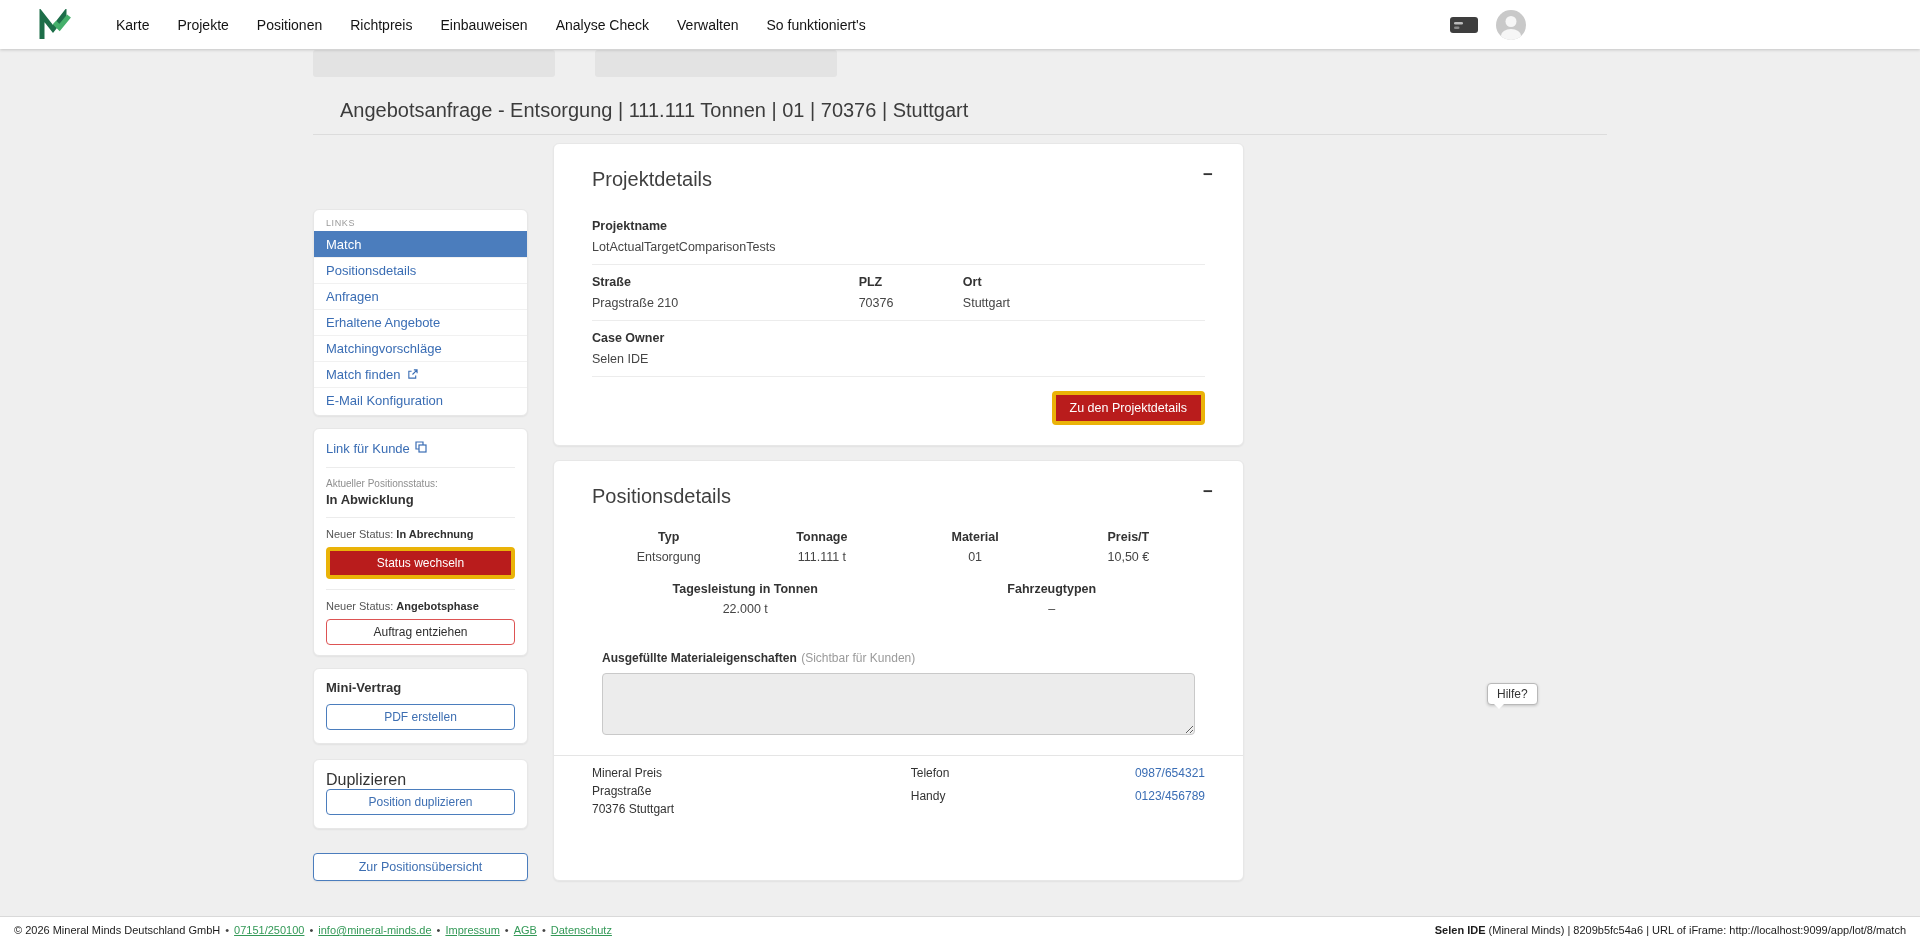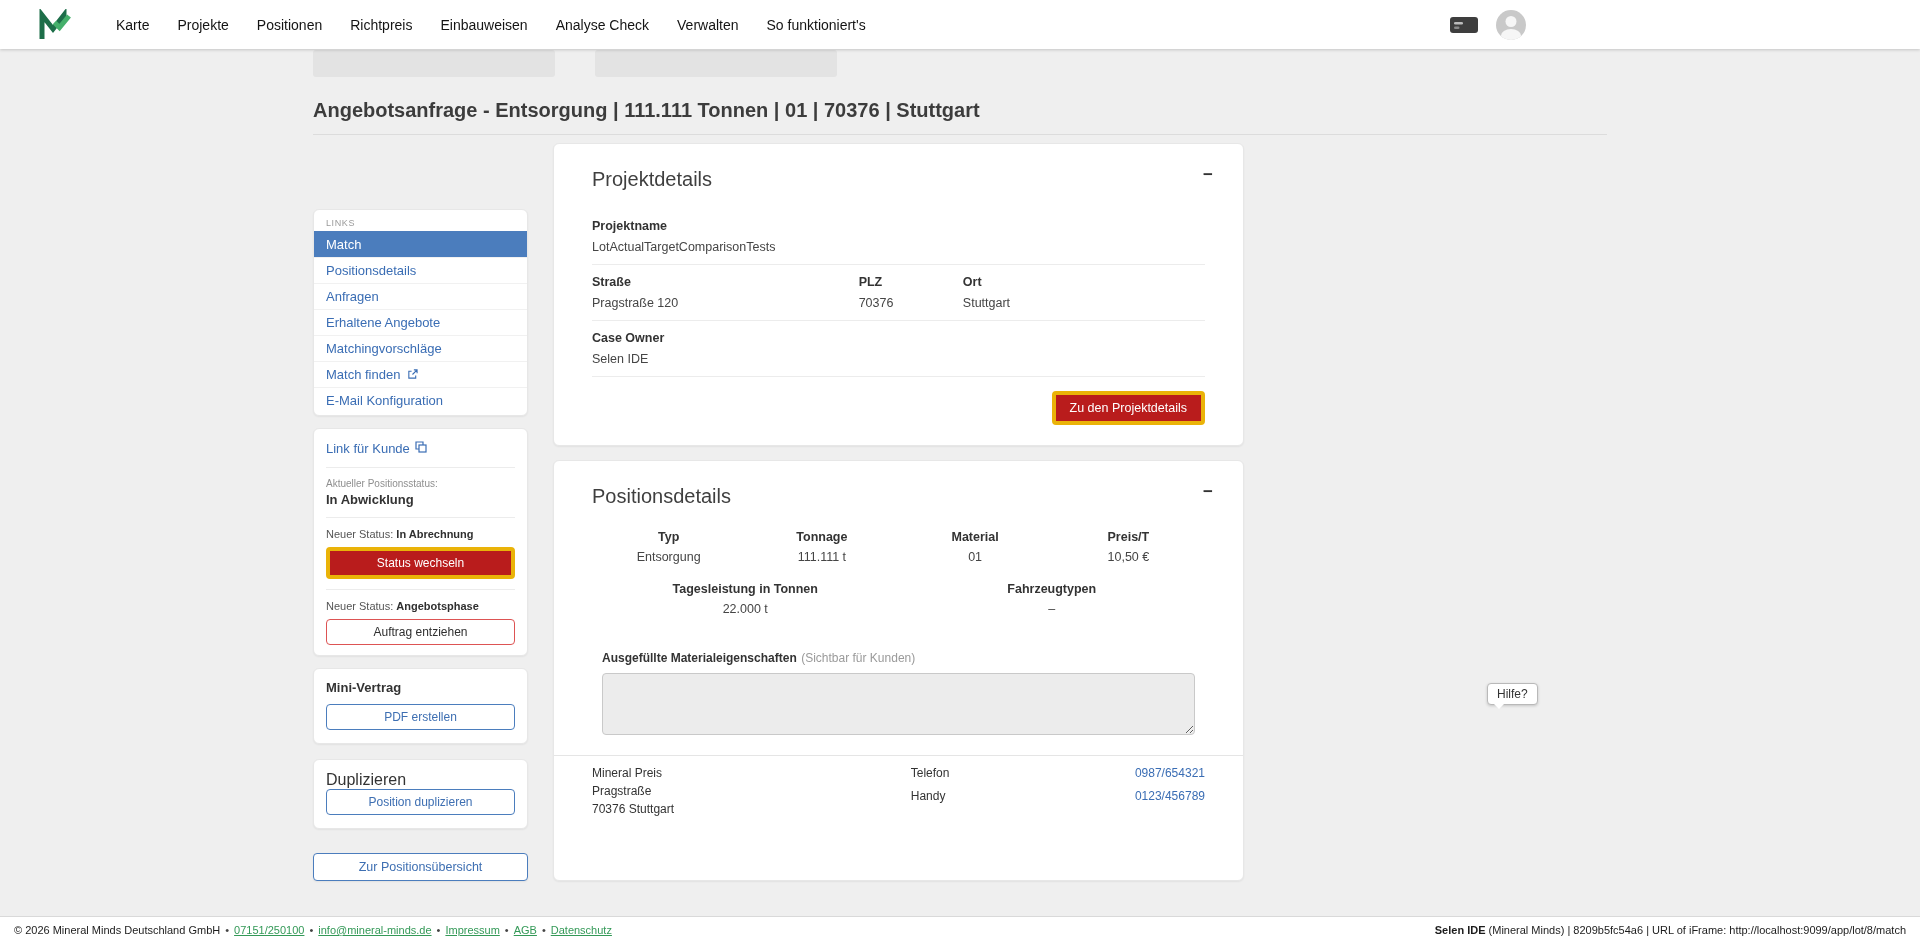--- a/index.html
+++ b/index.html
@@ -30,21 +30,21 @@
   .nav-right { position: absolute; left: 1450px; top: 0; height: 49px; display: flex; align-items: center; gap: 18px; }
   .avatar { width: 30px; height: 30px; border-radius: 50%; background: #c9c9c9; position: relative; overflow: hidden; cursor: pointer; }
   .avatar::before { content:''; position:absolute; top:6px; left:50%; transform:translateX(-50%); width:11px; height:11px; border-radius:50%; background:#f6f6f6; }
   .avatar::after  { content:''; position:absolute; top:19px; left:50%; transform:translateX(-50%); width:20px; height:13px; border-radius:50% 50% 0 0; background:#f6f6f6; }
   .hw-icon { cursor: pointer; display: flex; align-items: center; }
 
   
   .container { width: 1294px; margin: 0 auto; padding-top: 1px; }
   .skeleton-row { display: flex; gap: 40px; margin-top: 0; }
   .skeleton-block { width: 242px; height: 27px; background: #e3e3e3; border-radius: 3px; }
-  .page-title { margin-top: 22px; font-size: 20px; font-weight: 700; color: #3c3c3c; }
+  .page-title { margin-top: 22px; font-size: 20px; font-weight: 400; color: #3c3c3c; margin-left: 27px; }
   .title-rule { margin-top: 12px; border: none; border-top: 1px solid #dcdcdc; }
   .columns { display: flex; gap: 25px; margin-top: 8px; align-items: flex-end; }
 
   .card {
     background: #fff;
     border: 1px solid #e7e7e7;
     border-radius: 6px;
     box-shadow: 0 1px 2px rgba(0,0,0,.06);
   }
 
@@ -253,21 +253,21 @@
         <div class="fields">
           <div class="frow frow-2">
             <div>
               <div class="flabel">Projektname</div>
               <div class="fvalue">LotActualTargetComparisonTests</div>
             </div>
           </div>
           <div class="frow frow-3">
             <div>
               <div class="flabel">Straße</div>
-              <div class="fvalue">Pragstraße 120</div>
+              <div class="fvalue">Pragstraße 210</div>
             </div>
             <div>
               <div class="flabel">PLZ</div>
               <div class="fvalue">70376</div>
             </div>
             <div>
               <div class="flabel">Ort</div>
               <div class="fvalue">Stuttgart</div>
             </div>
           </div>

